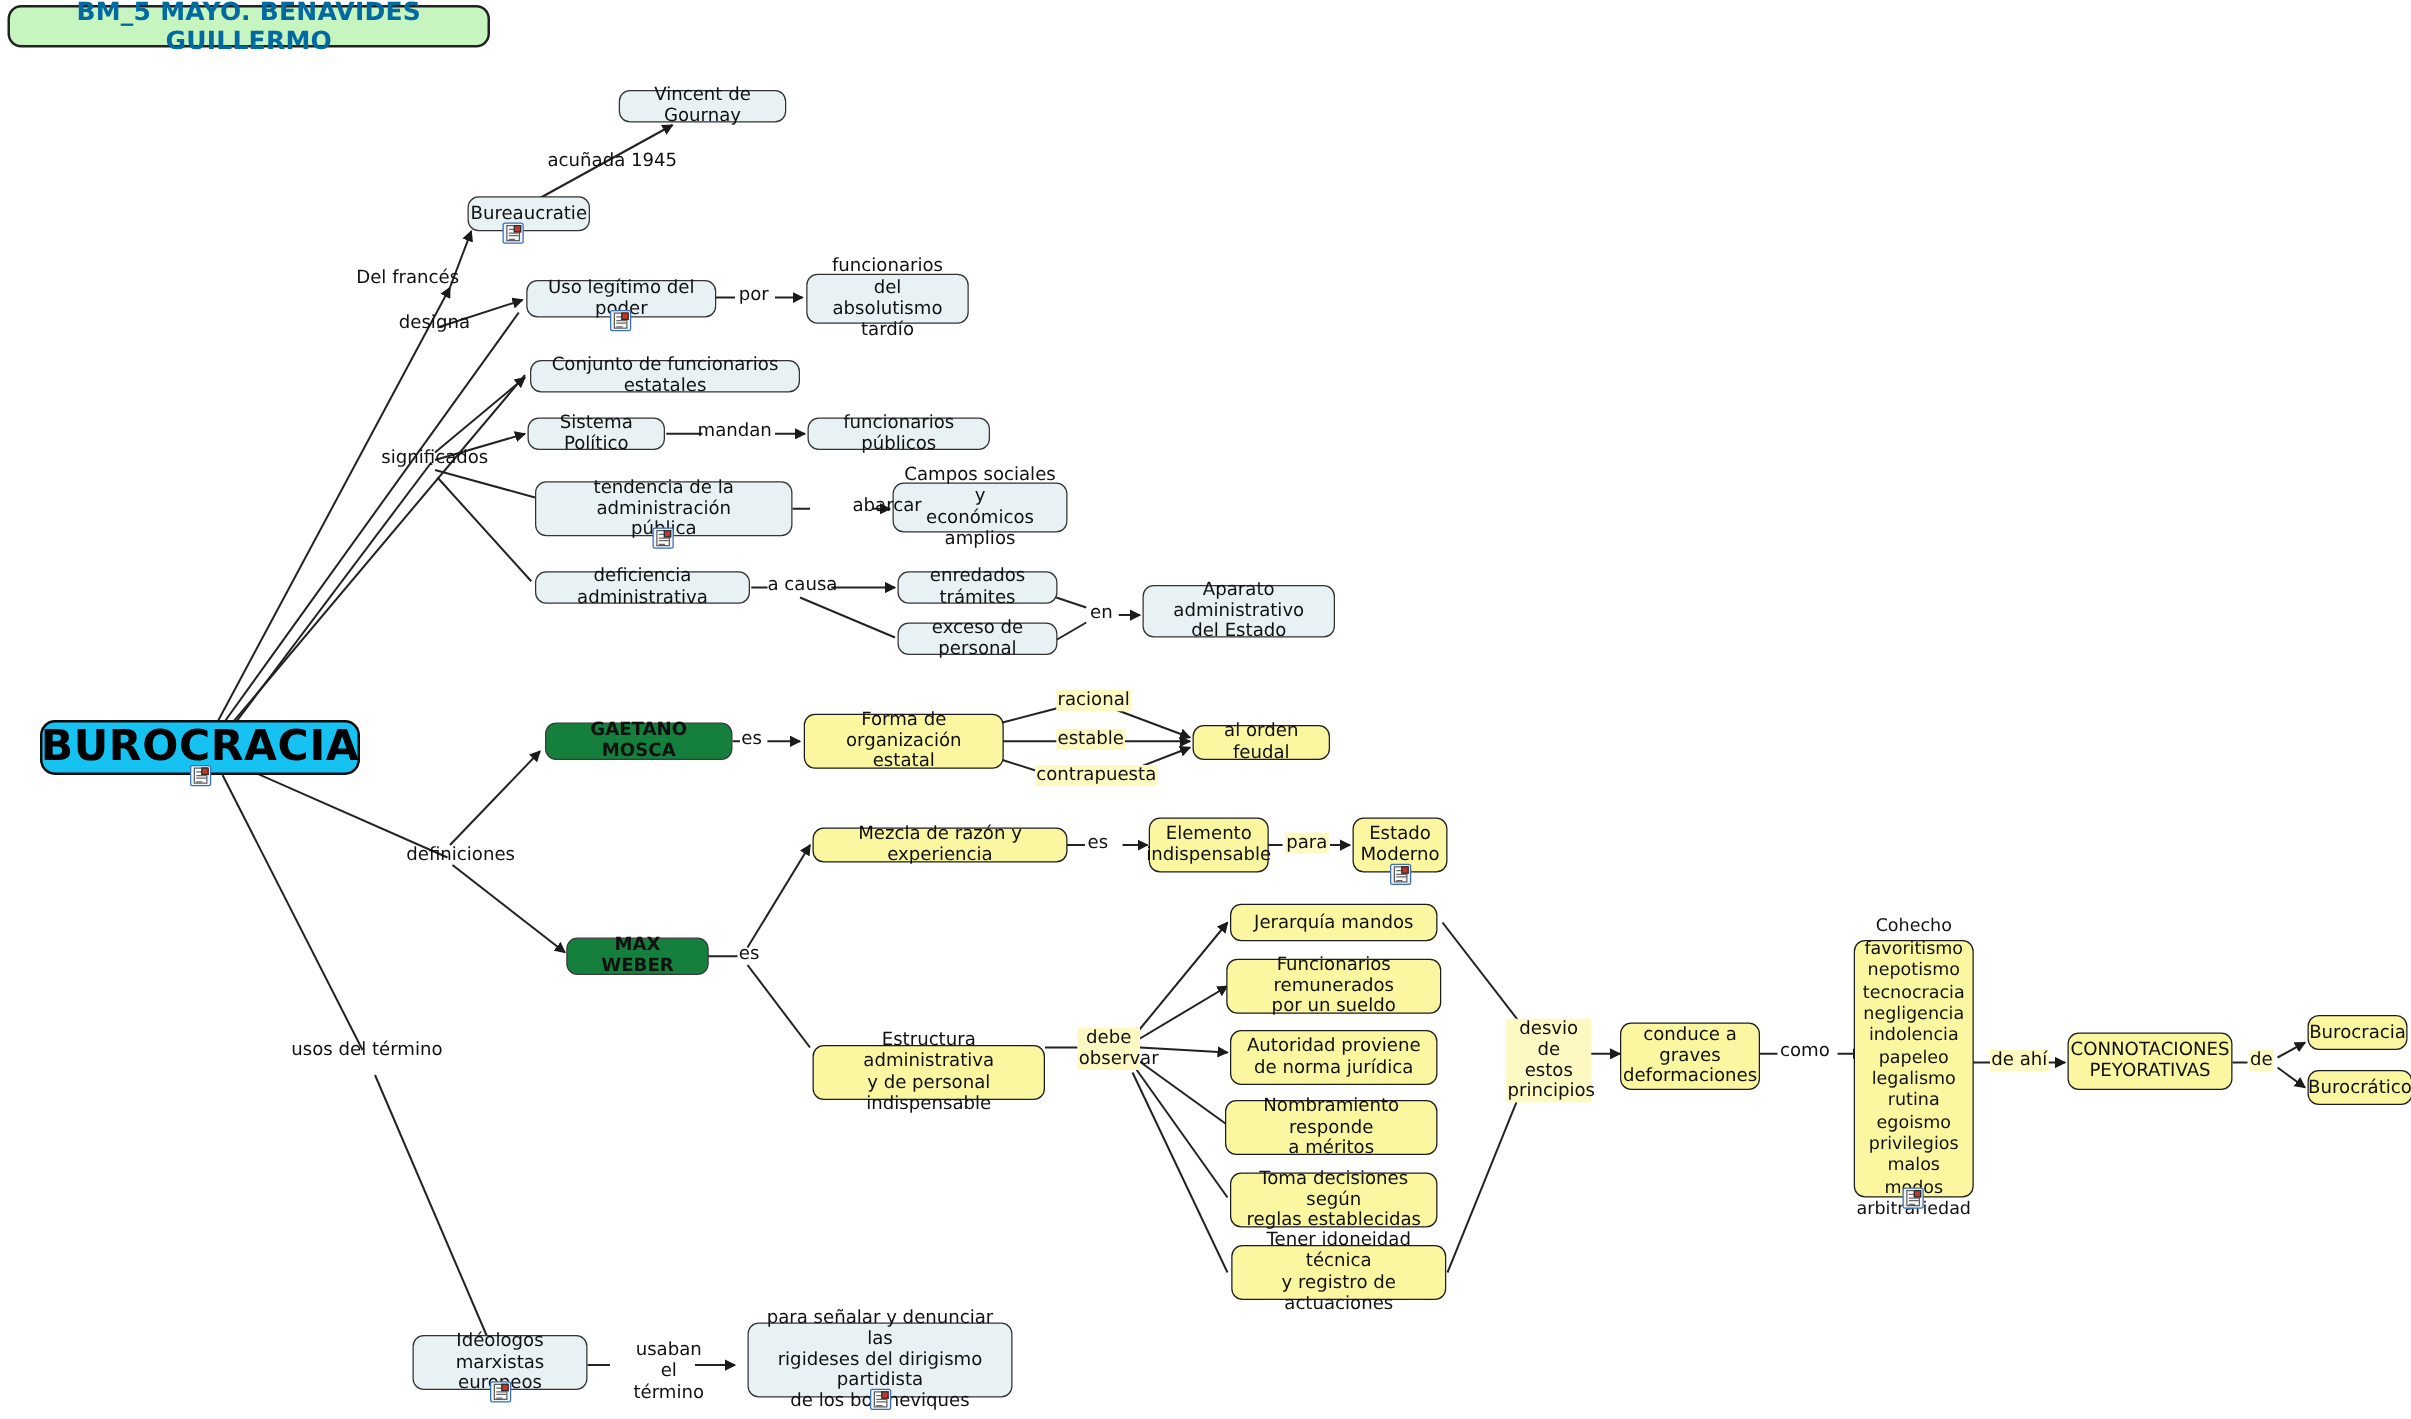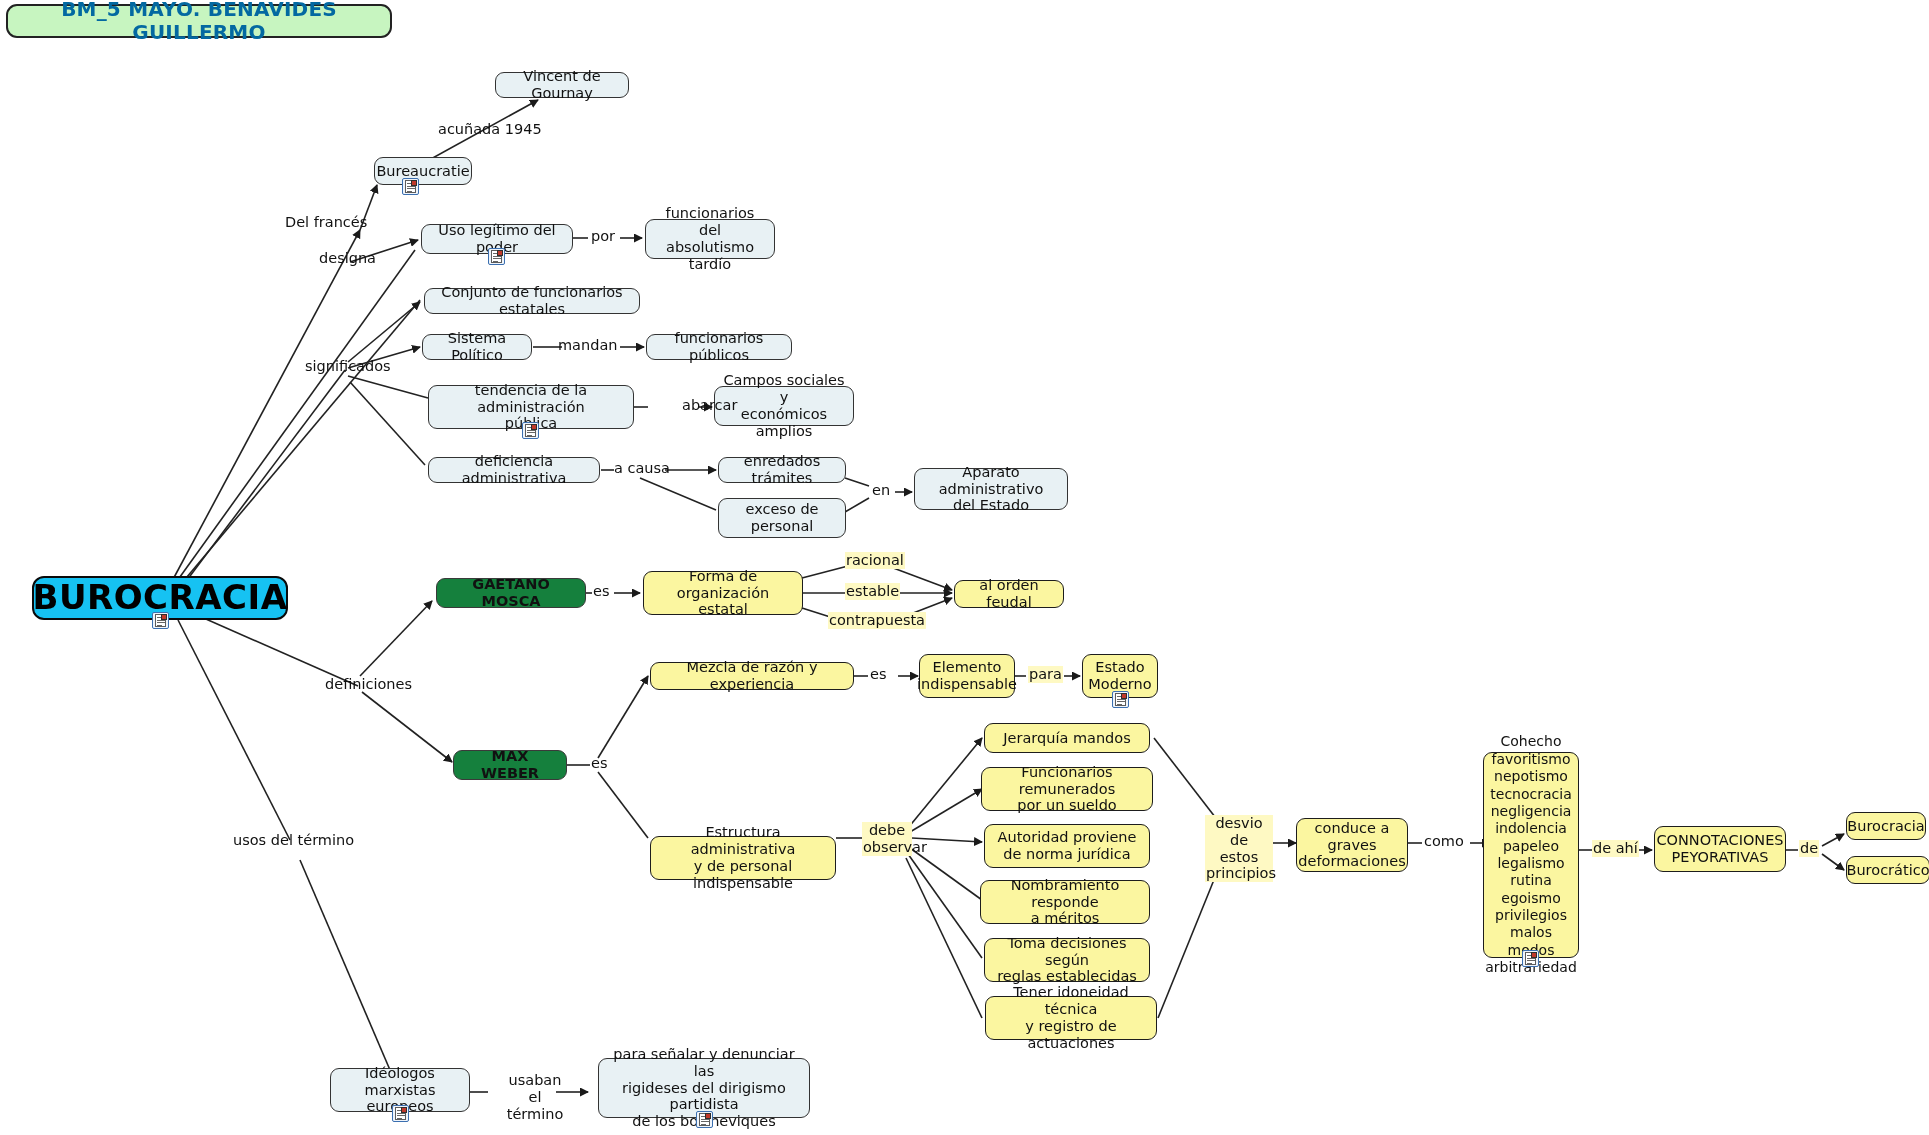--- a/index.html
+++ b/index.html
@@ -226,21 +226,21 @@
       <div class="mk"></div>
   </div>
 
   <div class="node blue" style="left:714px;top:386px;width:140px;height:40px;">Campos sociales y
 económicos amplios</div>
 
   <div class="node blue" style="left:428px;top:457px;width:172px;height:26px;">deficiencia administrativa</div>
 
   <div class="node blue" style="left:718px;top:457px;width:128px;height:26px;">enredados trámites</div>
 
-  <div class="node blue" style="left:718px;top:498px;width:128px;height:40px;">exceso de personal</div>
+  <div class="node blue" style="left:718px;top:498px;width:128px;height:26px;">exceso de personal</div>
 
   <div class="node blue" style="left:914px;top:468px;width:154px;height:42px;">Aparato administrativo
 del Estado</div>
 
   <div class="node peach" style="left:436px;top:578px;width:150px;height:30px;">GAETANO MOSCA</div>
 
   <div class="node yellow" style="left:643px;top:571px;width:160px;height:44px;">Forma de organización
 estatal</div>
 
   <div class="node yellow" style="left:954px;top:580px;width:110px;height:28px;">al orden feudal</div>

